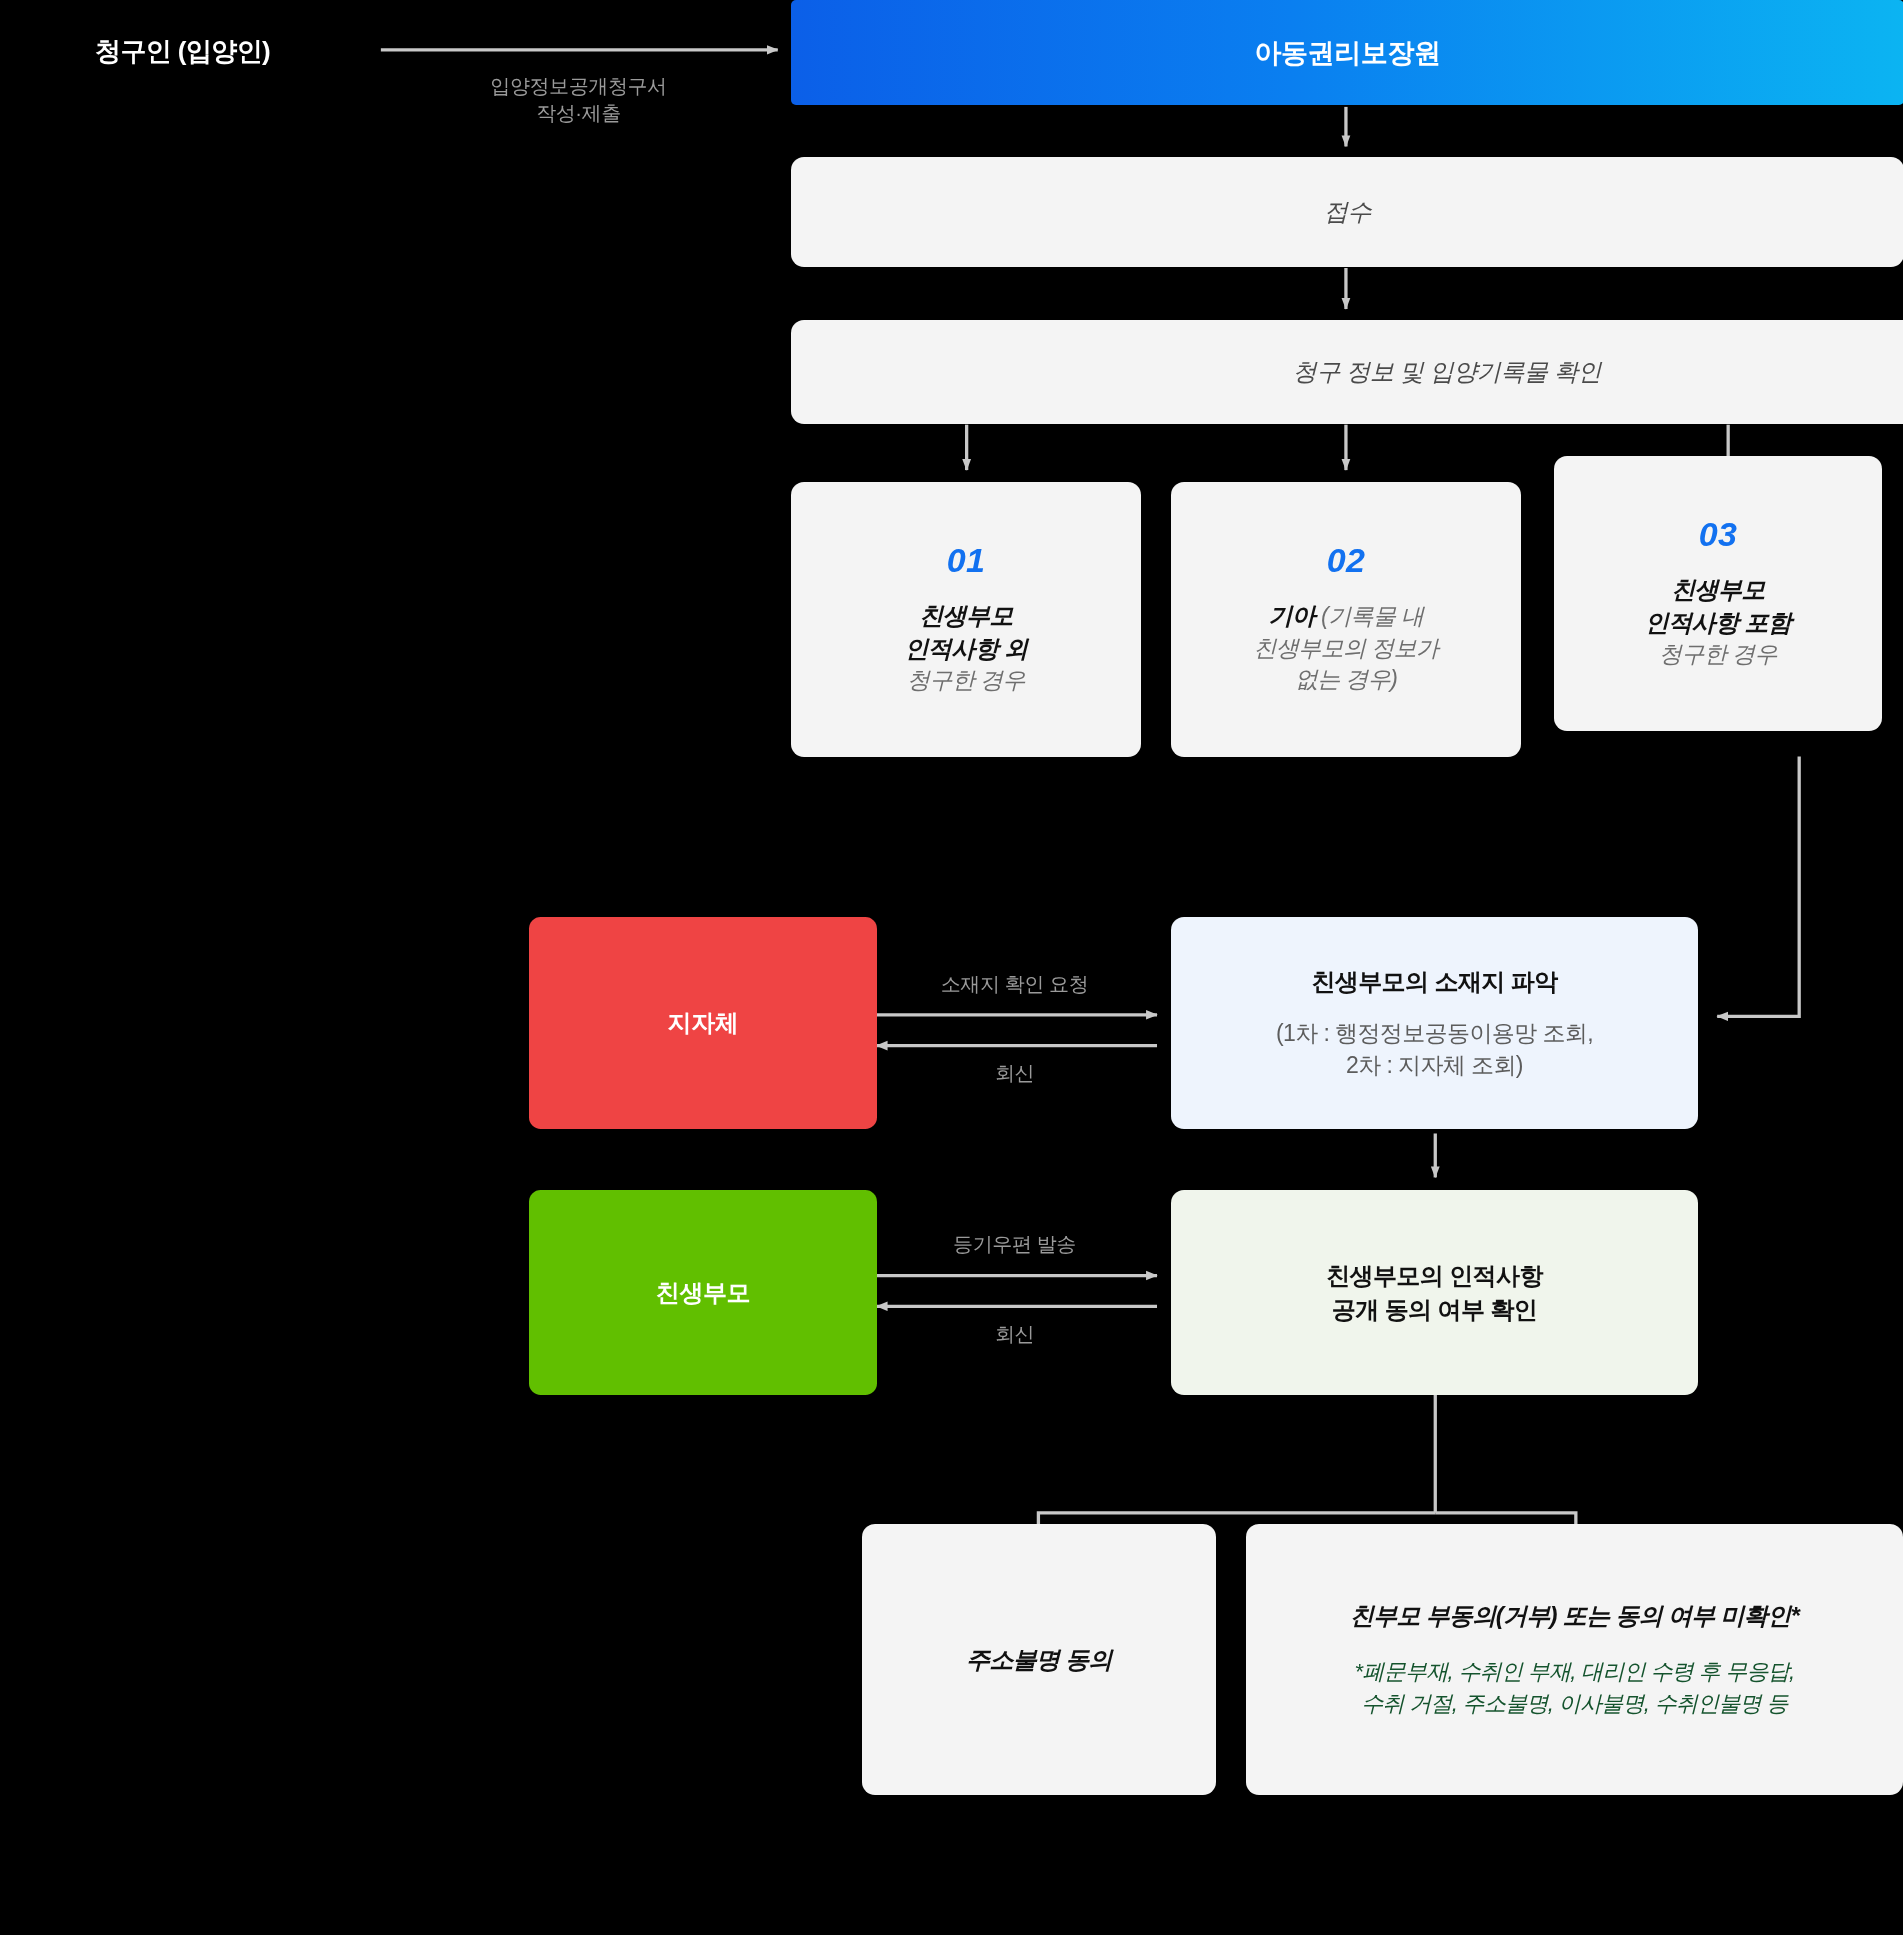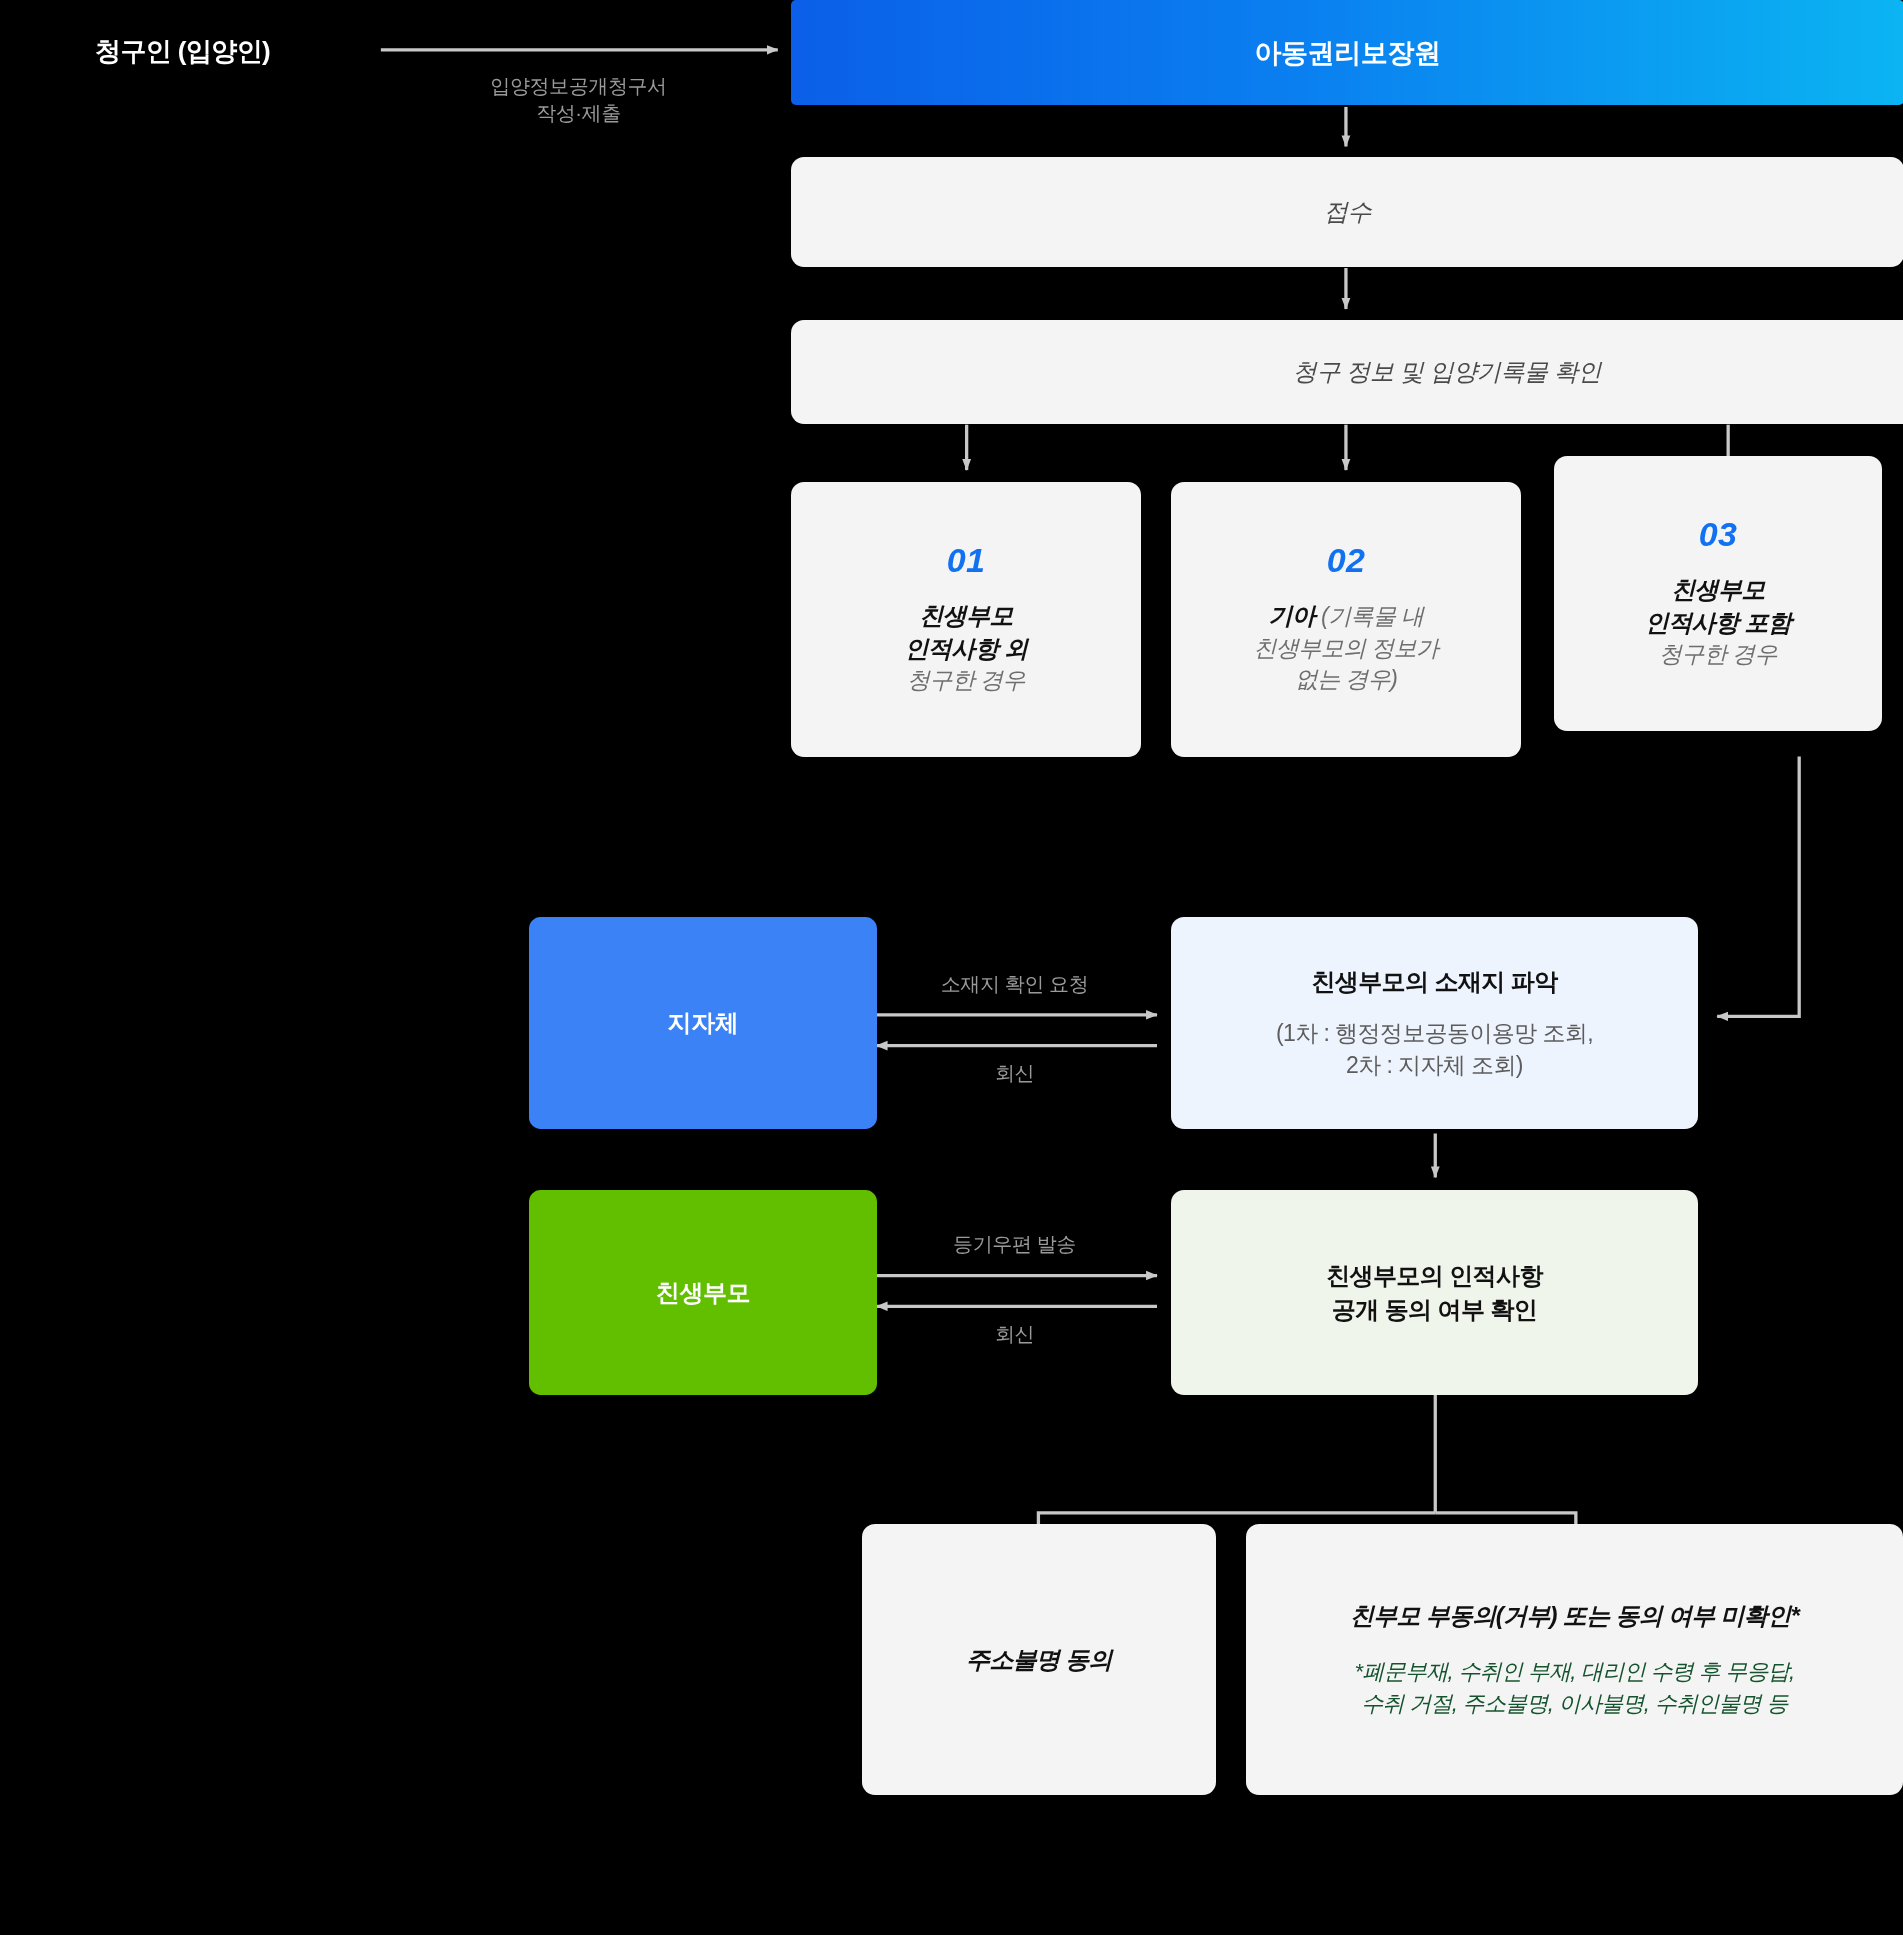--- a/index.html
+++ b/index.html
@@ -22,21 +22,21 @@
   
   .num{color:#1271f0;font-size:34px;font-weight:700;line-height:1;margin-bottom:22px;
        letter-spacing:0.4px;}
   .card-strong{color:#111;font-size:24px;font-weight:700;line-height:1.38;letter-spacing:-0.6px;}
   .card-soft{color:#6e6e6e;font-size:23px;font-weight:400;line-height:1.38;letter-spacing:-0.6px;}
   .card-mix{line-height:1.38;letter-spacing:-0.6px;}
   .card-mix b{color:#111;font-size:24px;font-weight:700;}
   .card-mix span{color:#6e6e6e;font-size:23px;font-weight:400;}
 
   
-  .cyan{background:#3b82f6;border-radius:11.7px;}
+  .cyan{background:#ef4444;border-radius:11.7px;}
   .green{background:#61bf00;border-radius:11.7px;}
   .actor-t{color:#fff;font-size:24px;font-weight:700;letter-spacing:-0.4px;}
 
   
   .tint-blue{background:#eef4fd;}
   .tint-green{background:#f0f5ec;}
   .tb-title{color:#111;font-size:24px;font-weight:700;line-height:1.4;letter-spacing:-0.6px;}
   .tb-sub{color:#5c5c5c;font-size:23px;font-weight:400;line-height:1.4;letter-spacing:-0.6px;
           margin-top:19px;}
 

